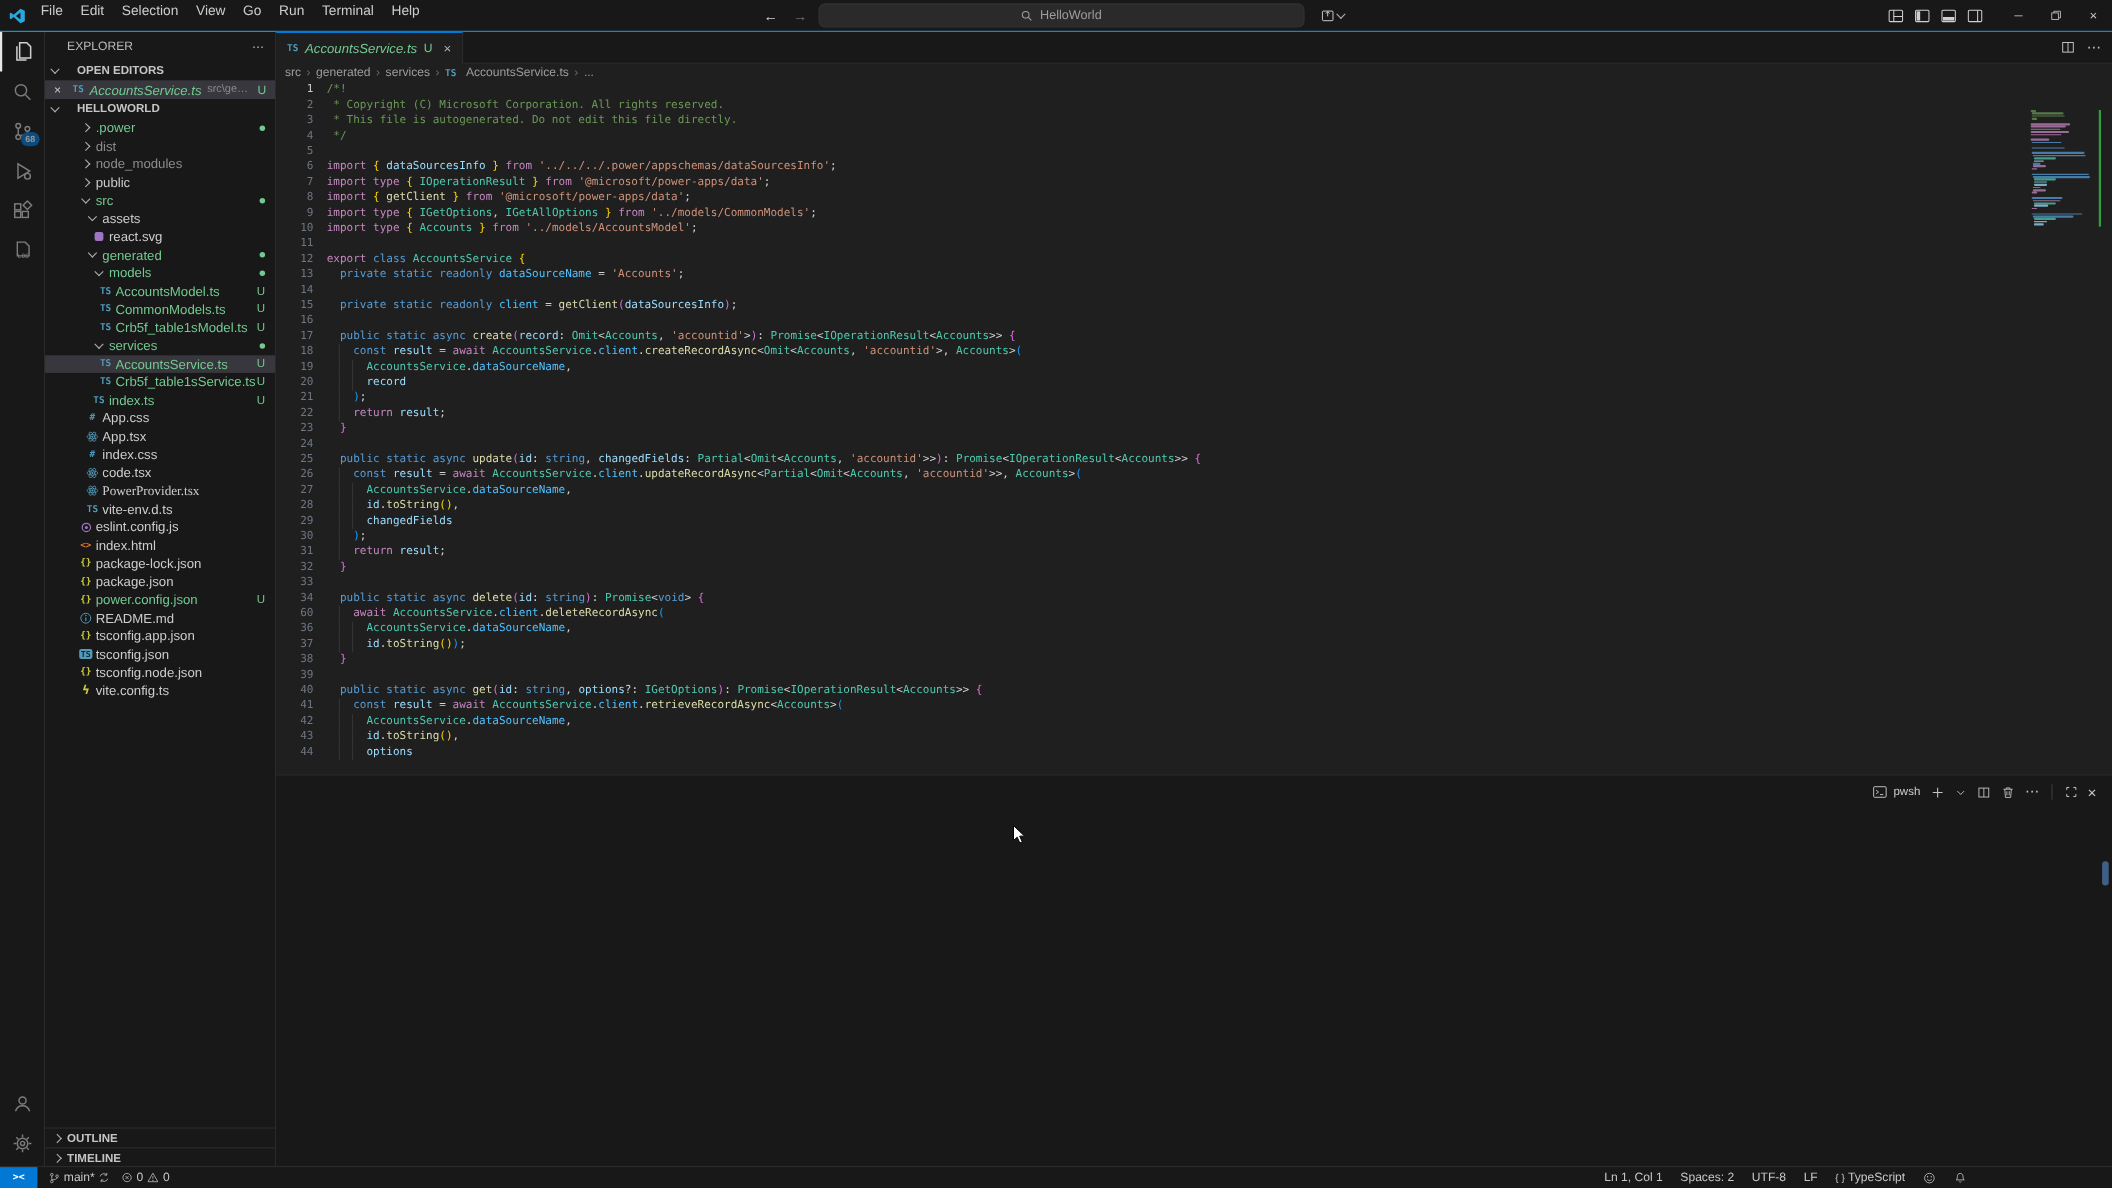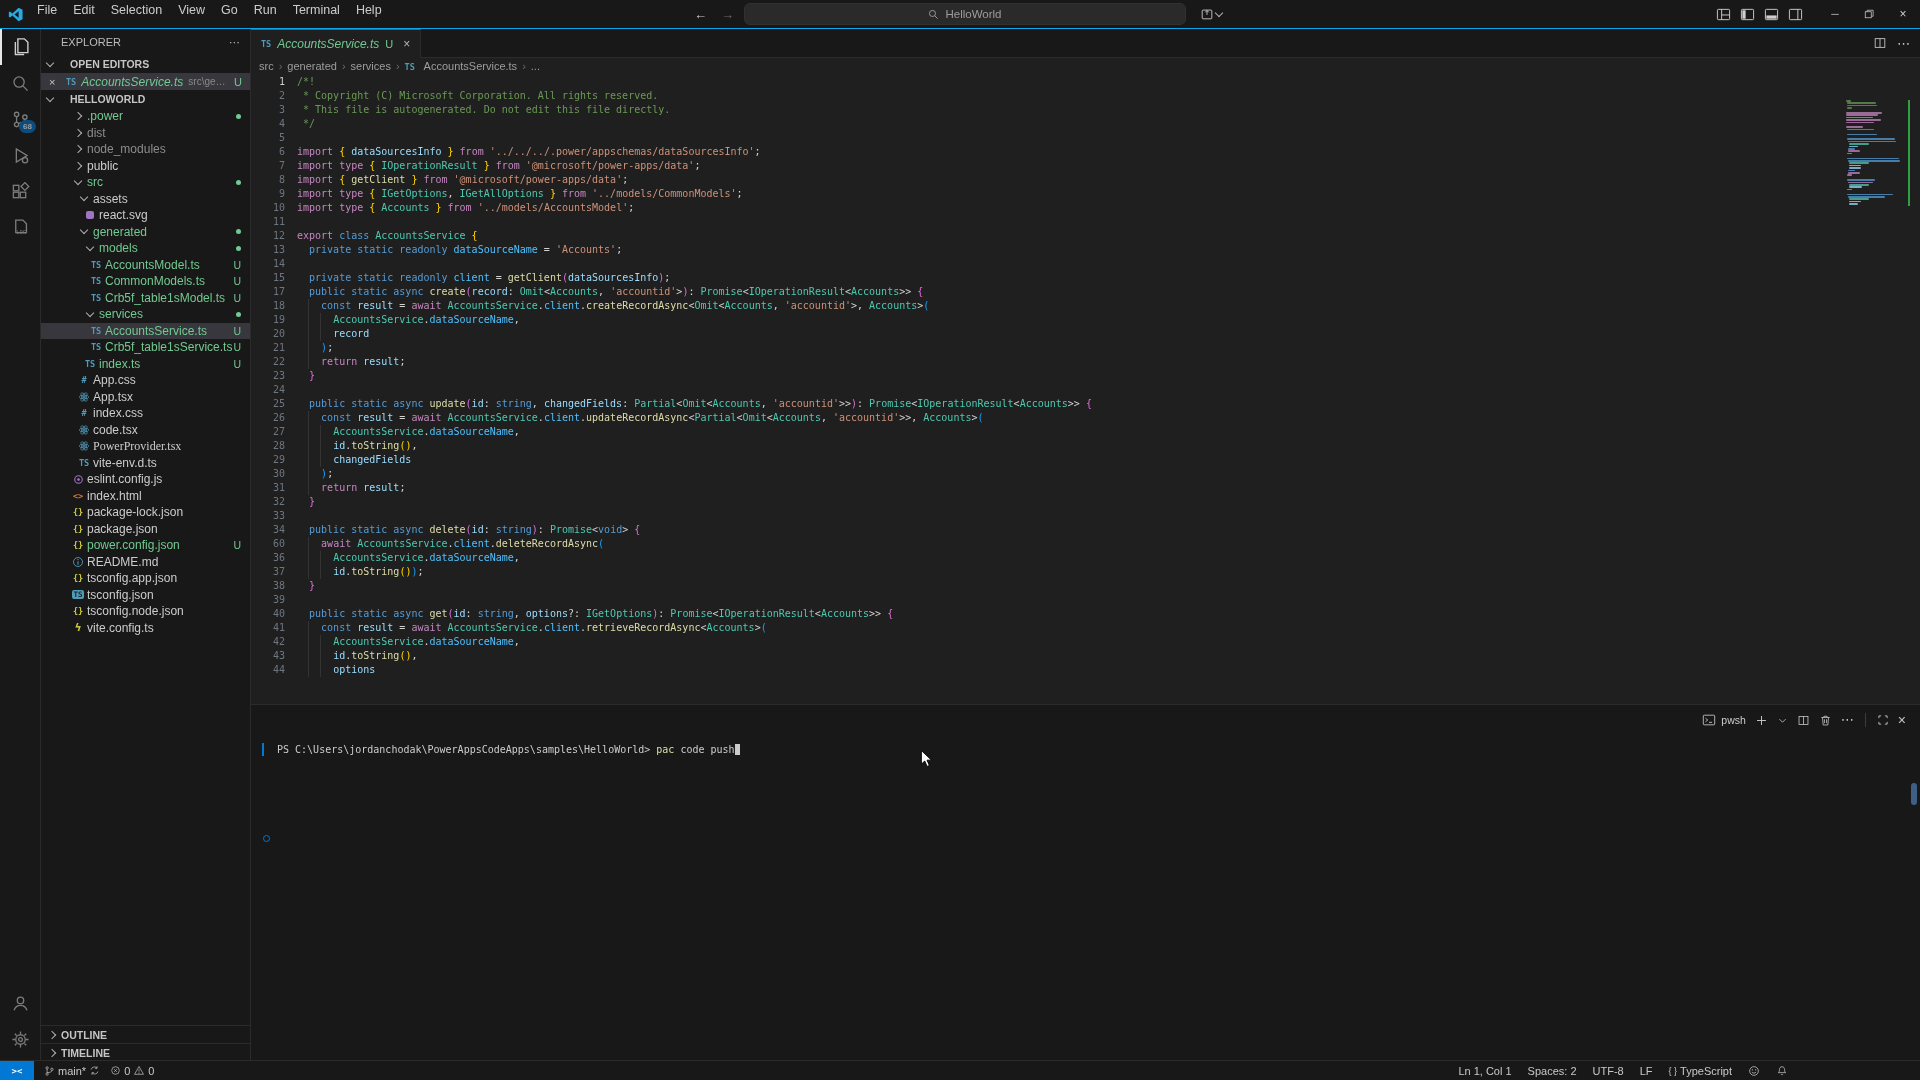--- a/index.html
+++ b/index.html
@@ -607,20 +607,24 @@
             <span class="ln">13</span>
             <span class="lc mono"><span class="tk-s">  private static readonly </span><span class="tk-m">dataSourceName</span><span class="tk-p"> = </span><span class="tk-str">'Accounts'</span><span class="tk-p">;</span></span>
           </div>
           <div class="code-line">
             <span class="ln">14</span>
             <span class="lc mono"></span>
           </div>
           <div class="code-line">
             <span class="ln">15</span>
             <span class="lc mono"><span class="tk-s">  private static readonly </span><span class="tk-m">client</span><span class="tk-p"> = </span><span class="tk-f">getClient</span><span class="tk-u">(</span><span class="tk-v">dataSourcesInfo</span><span class="tk-u">)</span><span class="tk-p">;</span></span>
+          </div>
+          <div class="code-line">
+            <span class="ln">16</span>
+            <span class="lc mono"></span>
           </div>
           <div class="code-line">
             <span class="ln">17</span>
             <span class="lc mono"><span class="tk-s">  public static async </span><span class="tk-f">create</span><span class="tk-u">(</span><span class="tk-v">record</span><span class="tk-p">: </span><span class="tk-t">Omit</span><span class="tk-p">&lt;</span><span class="tk-t">Accounts</span><span class="tk-p">, </span><span class="tk-str">'accountid'</span><span class="tk-p">&gt;</span><span class="tk-u">)</span><span class="tk-p">: </span><span class="tk-t">Promise</span><span class="tk-p">&lt;</span><span class="tk-t">IOperationResult</span><span class="tk-p">&lt;</span><span class="tk-t">Accounts</span><span class="tk-p">&gt;&gt; </span><span class="tk-u">{</span></span>
           </div>
           <div class="code-line">
             <span class="ln">18</span>
             <span class="lc mono"><span class="guide" style="left: 23.04px;"></span><span class="tk-s">    const </span><span class="tk-v">result</span><span class="tk-p"> = </span><span class="tk-k">await </span><span class="tk-t">AccountsService</span><span class="tk-p">.</span><span class="tk-m">client</span><span class="tk-p">.</span><span class="tk-f">createRecordAsync</span><span class="tk-p">&lt;</span><span class="tk-t">Omit</span><span class="tk-p">&lt;</span><span class="tk-t">Accounts</span><span class="tk-p">, </span><span class="tk-str">'accountid'</span><span class="tk-p">&gt;, </span><span class="tk-t">Accounts</span><span class="tk-p">&gt;</span><span class="tk-b">(</span></span>
           </div>
           <div class="code-line">
@@ -809,25 +813,20 @@
             <span style="display: inline-flex; align-items: center;">
               <svg class="ic" width="12" height="12" viewBox="0 0 16 16">
                 <path d="M2.5 5.5v-3h3M10.5 2.5h3v3M13.5 10.5v3h-3M5.5 13.5h-3v-3" fill="none" stroke="#c5c5c5" stroke-width="1.2"></path>
               </svg>
             </span>
             <span style="display: inline-flex; align-items: center;">
               <span style="font-size:14px;line-height:10px;">×</span>
             </span>
           </div>
       </div>
-      <div id="terminal">
-        <div id="term-decoration"></div>
-        <div id="term-line"><span id="term-prompt">PS C:\Users\jordanchodak\PowerAppsCodeApps\samples\HelloWorld&gt; </span><span id="term-cmd">pac</span><span id="term-args"> code push</span><span id="term-cursor"></span></div>
-        <div id="term-dot"></div>
-      </div>
       <div id="term-scrollthumb"></div>
     </div>
   </div>
 
   <div id="statusbar">
     <div id="remote-indicator">&gt;&lt;</div>
     <div class="sb-item">
       <svg class="ic" width="11" height="12" viewBox="0 0 16 16">
           <circle cx="4.5" cy="3.5" r="1.7" fill="none" stroke="#c8c8c8"></circle>
           <circle cx="4.5" cy="12.5" r="1.7" fill="none" stroke="#c8c8c8"></circle>

